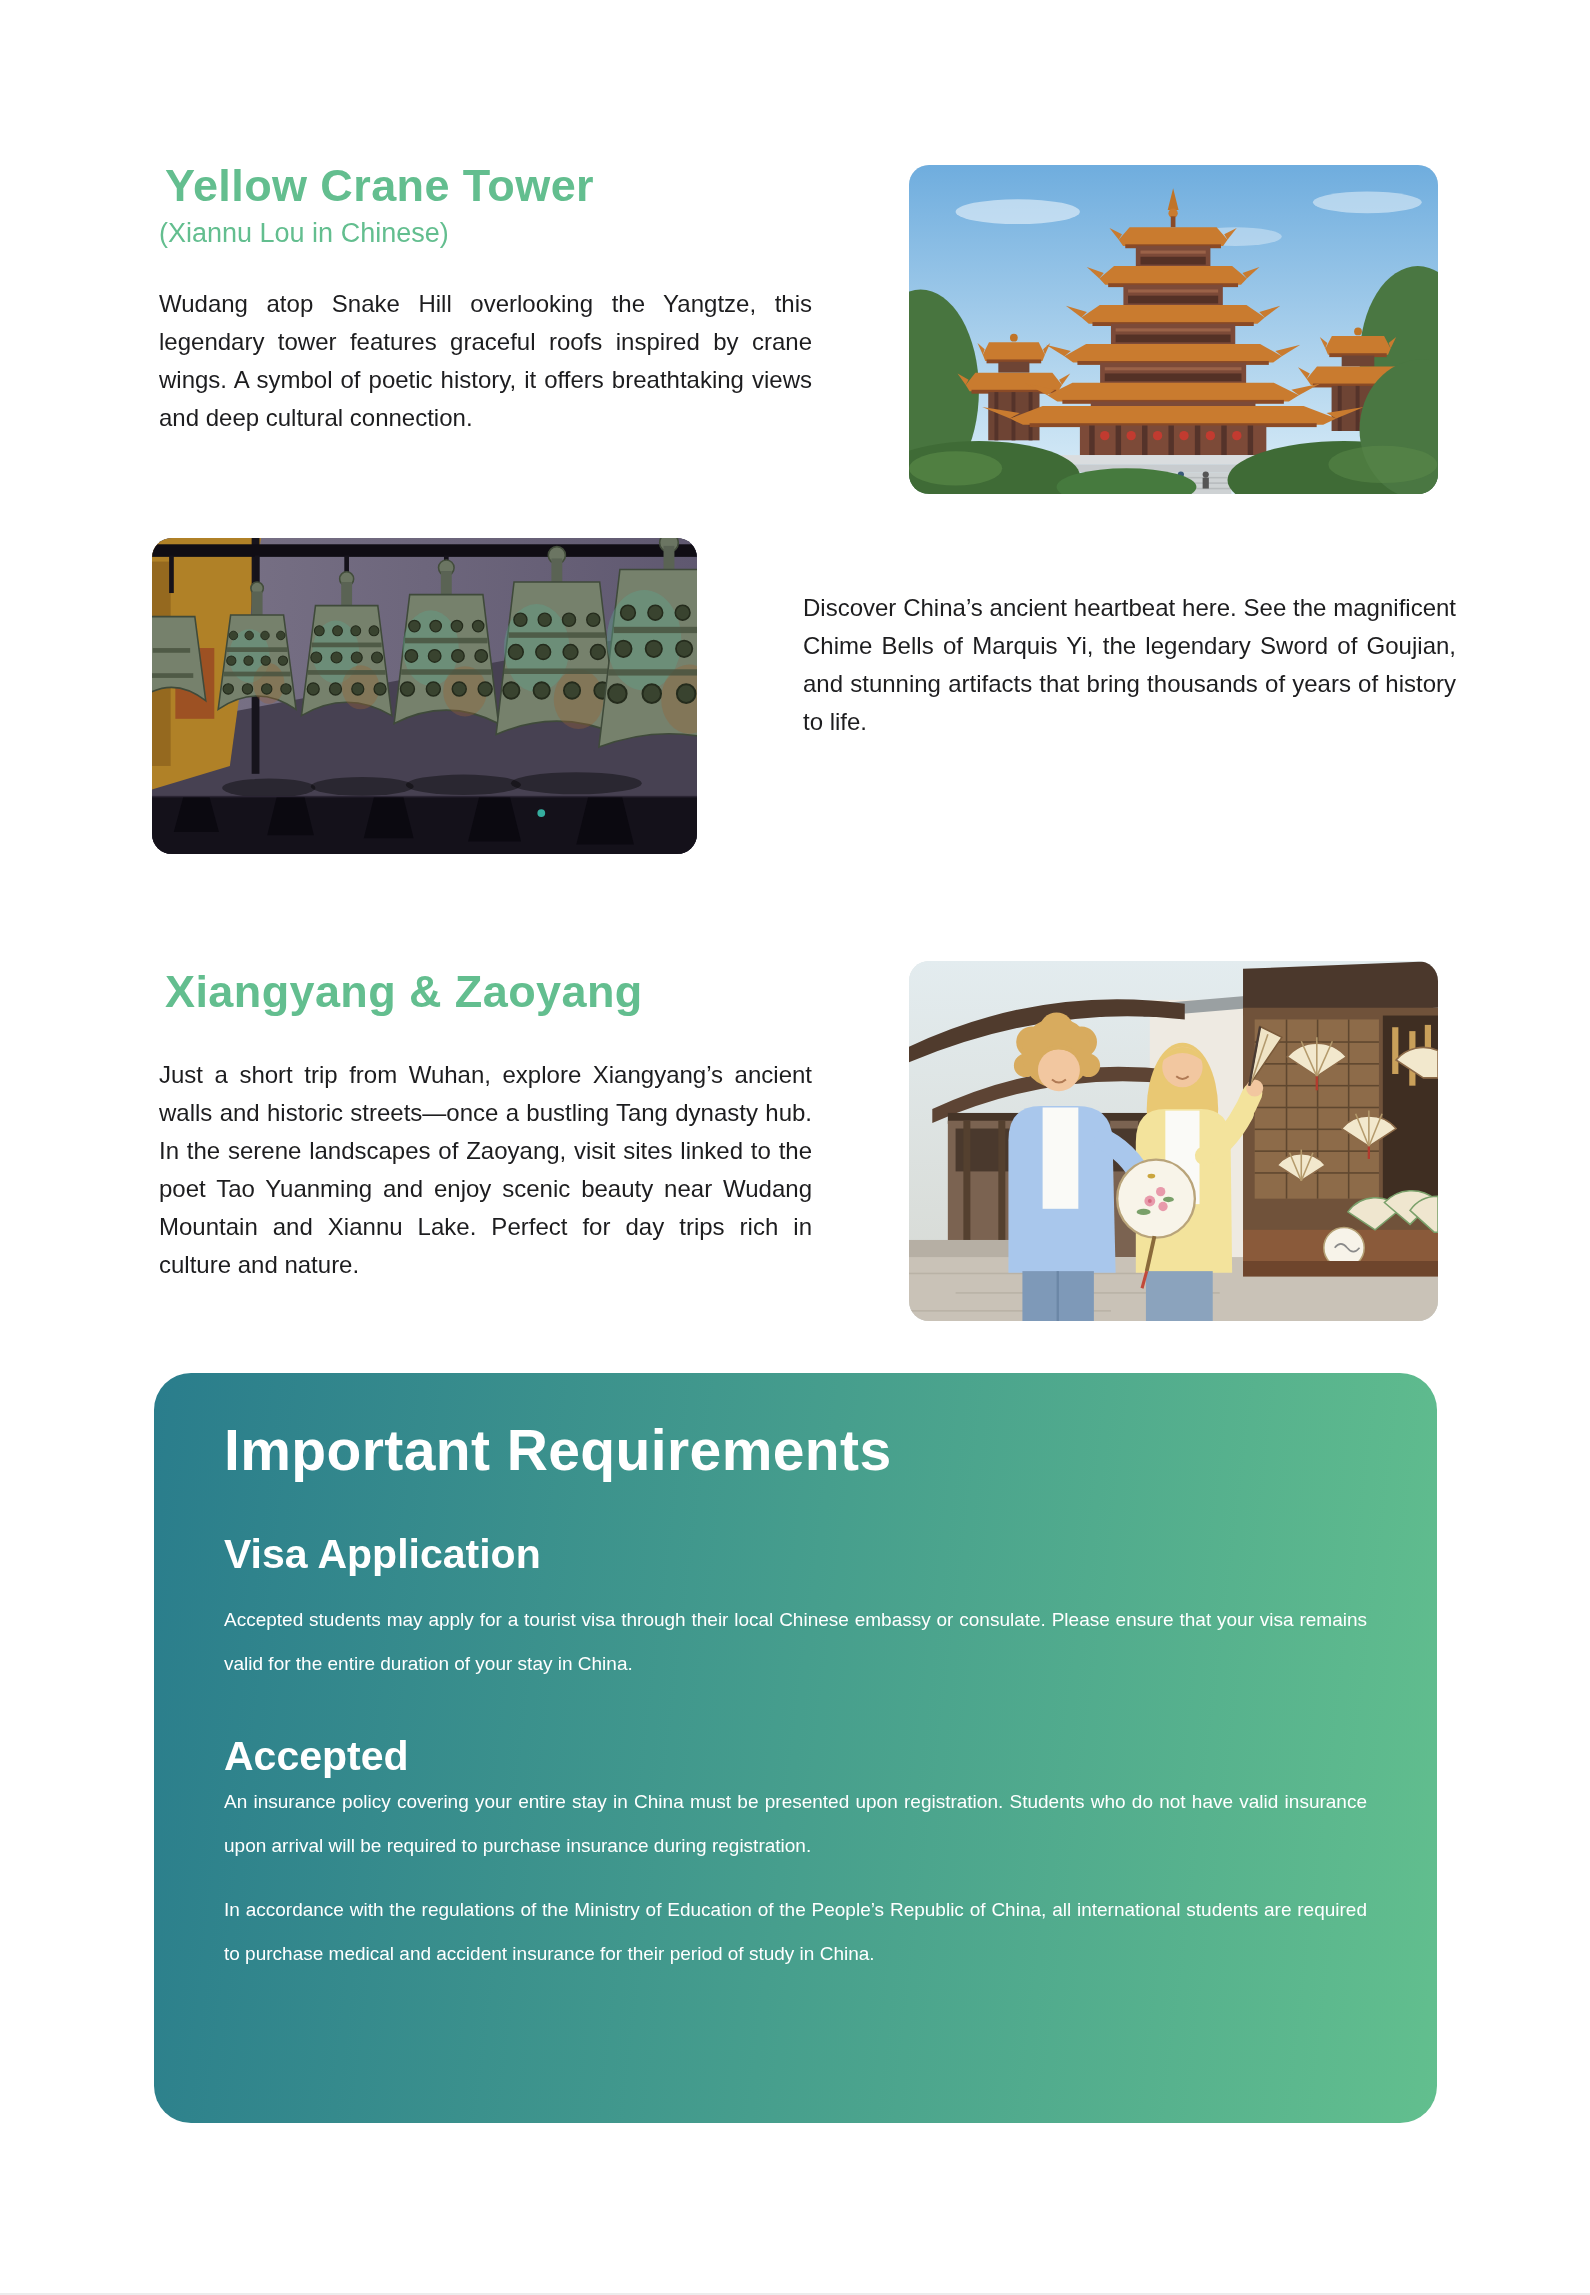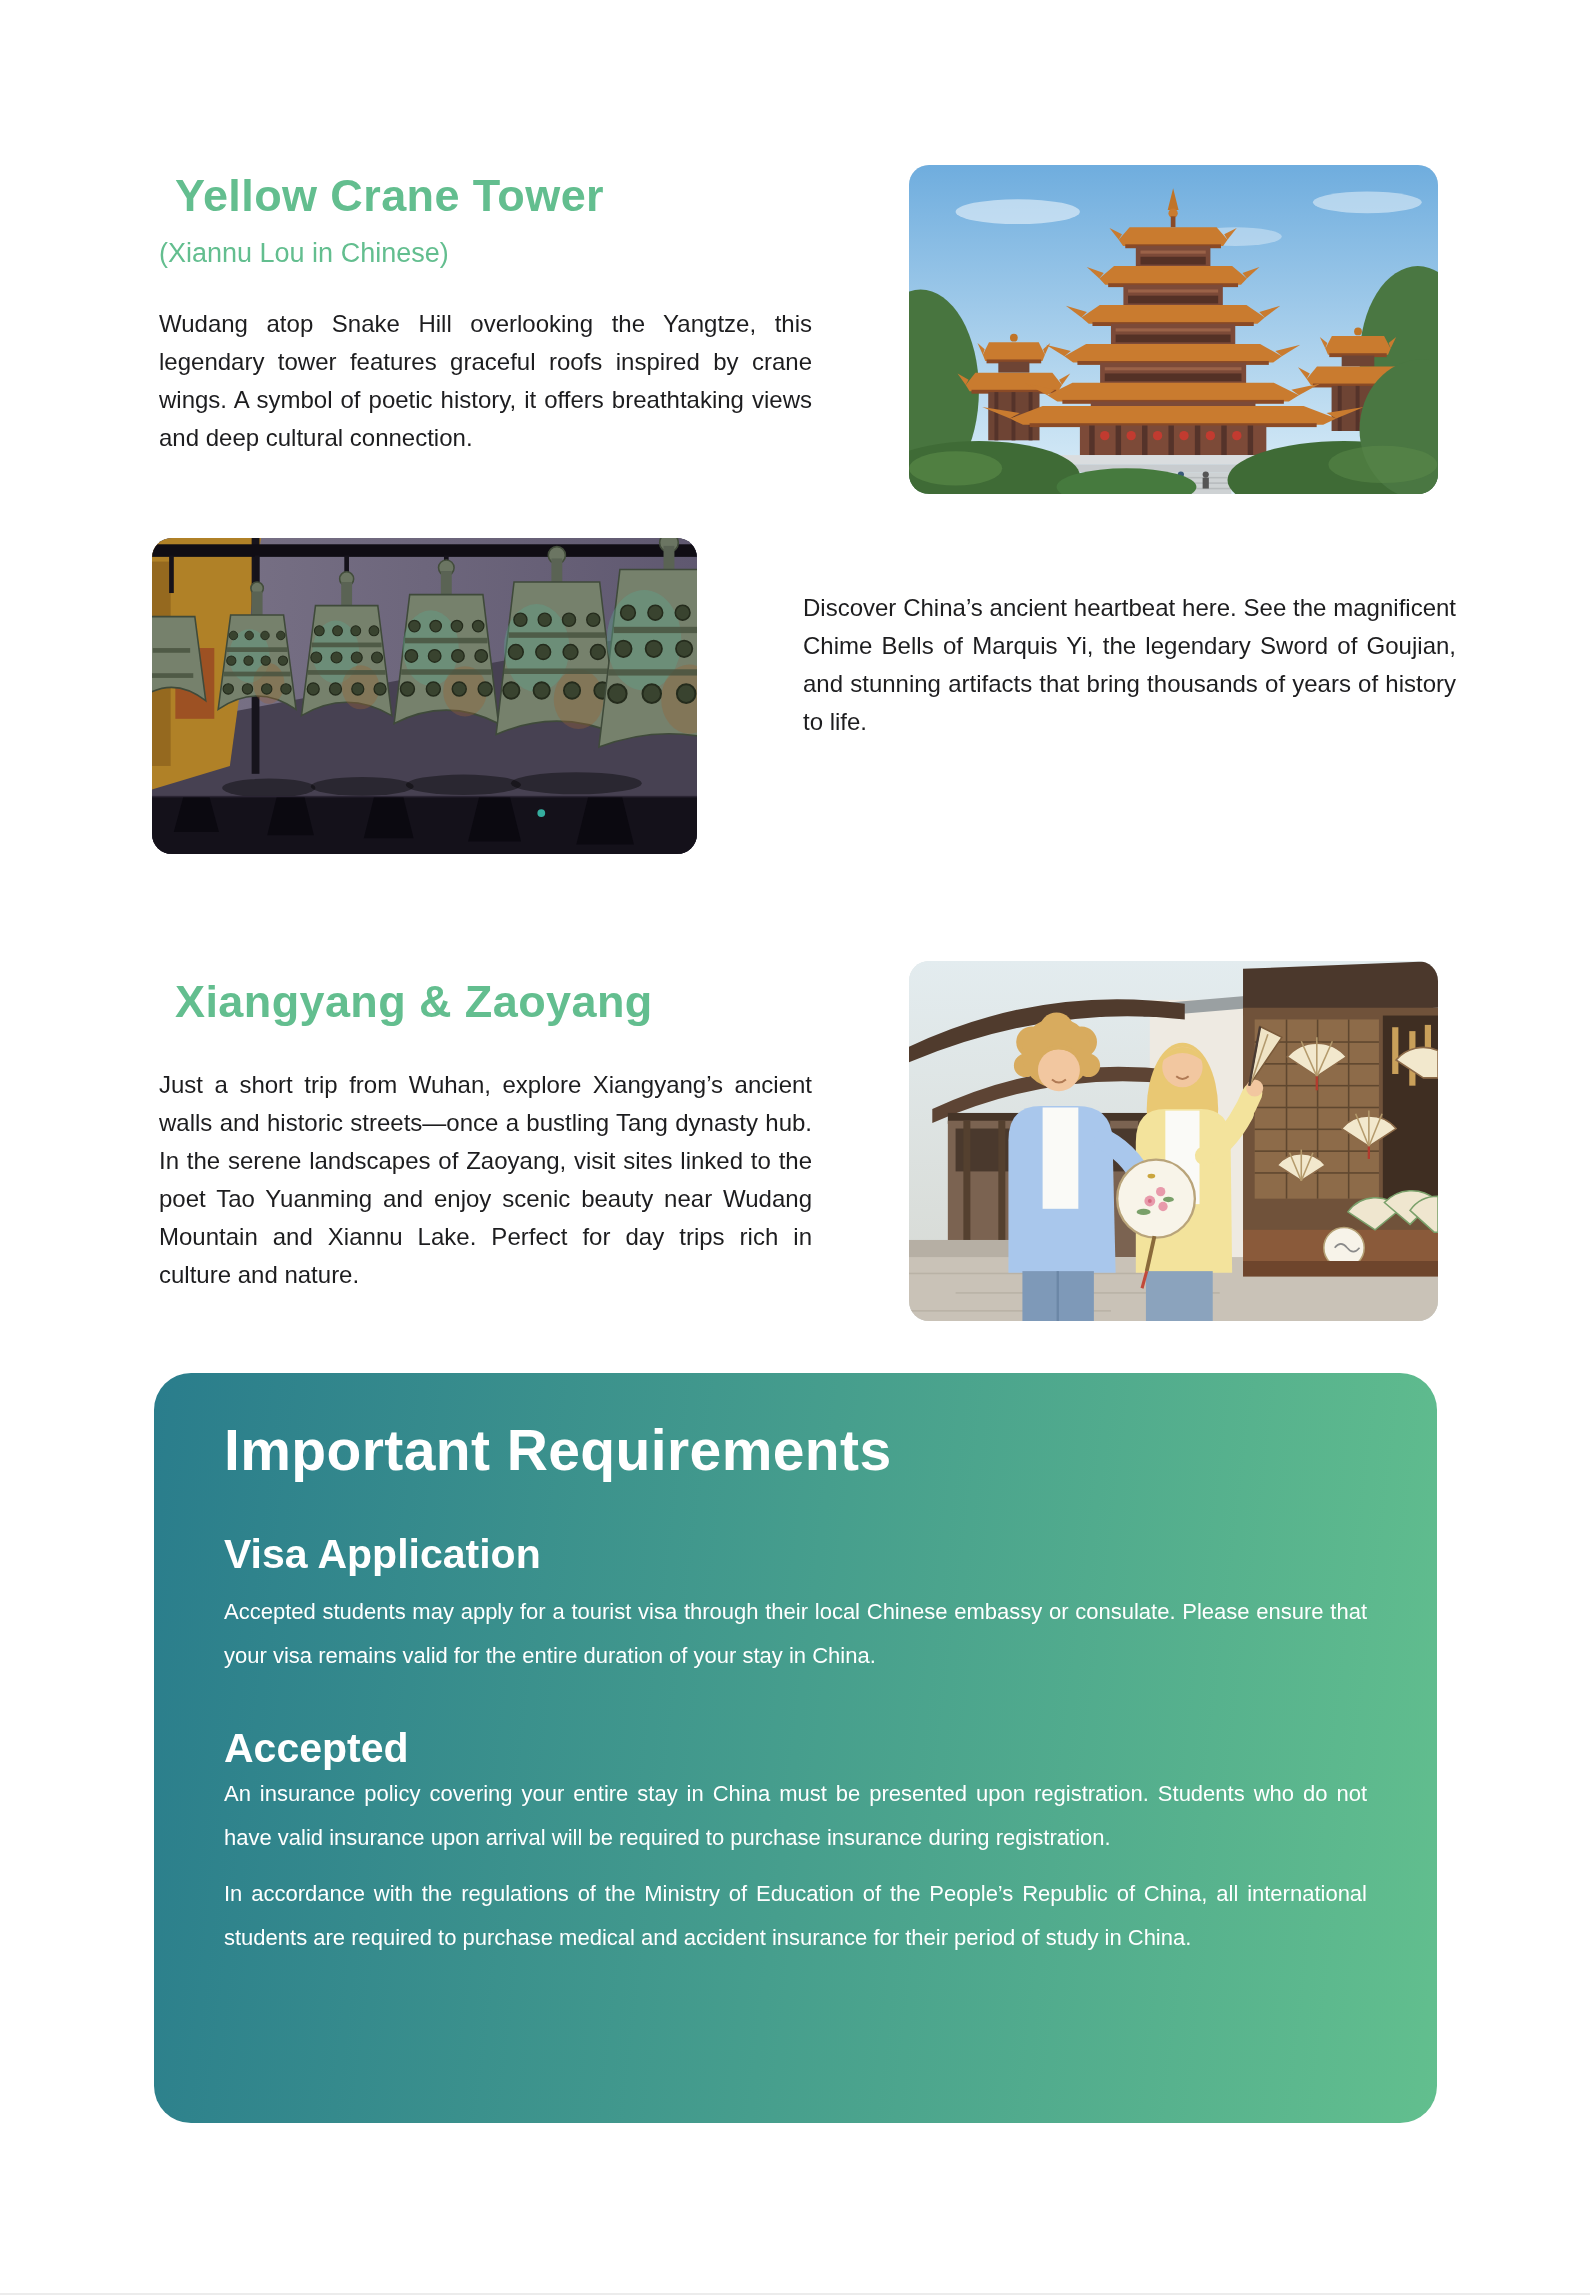--- a/index.html
+++ b/index.html
@@ -9,21 +9,21 @@
     --bodycol:#1d1d1f;
     --paneltext:#ffffff;
   }
   html,body{margin:0;padding:0;background:#fff;}
   .page{
     position:relative;width:1591px;height:2295px;background:#ffffff;overflow:hidden;
     font-family:"Liberation Sans","DejaVu Sans",sans-serif;
   }
   .sec{position:absolute;}
   .sec h2{
-    margin:16px;font-size:45px;line-height:1.1;font-weight:700;color:var(--accent);
+    margin:6px;font-size:45px;line-height:1.1;font-weight:700;color:var(--accent);
     white-space:nowrap;letter-spacing:0.4px;
   }
   .sub{font-size:27px;line-height:1.2;color:var(--accent);margin-top:4.7px;font-weight:400;}
   .body-text{
     margin:39px 0 0;font-size:24px;line-height:38px;color:var(--bodycol);
     text-align:justify;
   }
   #sec1{left:159px;top:155px;width:653px;}
   #sec1 .body-text{margin-top:36px;}
   #sec2{left:803px;top:550px;width:653px;}
@@ -43,21 +43,21 @@
   }
   .panel h1{
     margin:0;font-size:57px;line-height:1.15;font-weight:700;color:var(--paneltext);
     white-space:nowrap;letter-spacing:0.4px;
   }
   .panel h3{
     margin:47px 0 0;font-size:41px;line-height:1.15;font-weight:700;color:var(--paneltext);
     white-space:nowrap;
   }
   .req-text{
-    margin:12px 0 0;font-size:22px;line-height:44px;color:var(--paneltext);
+    margin:20px 0 0;font-size:19px;line-height:44px;color:var(--paneltext);
     text-align:justify;
   }
   .req-text.follow{margin-top:0;}
   .bottom-hairline{position:absolute;left:0;right:0;bottom:0;height:1.6px;background:#ececec;}
 </style>
 </head>
 <body>
 
 <div class="page">
 

